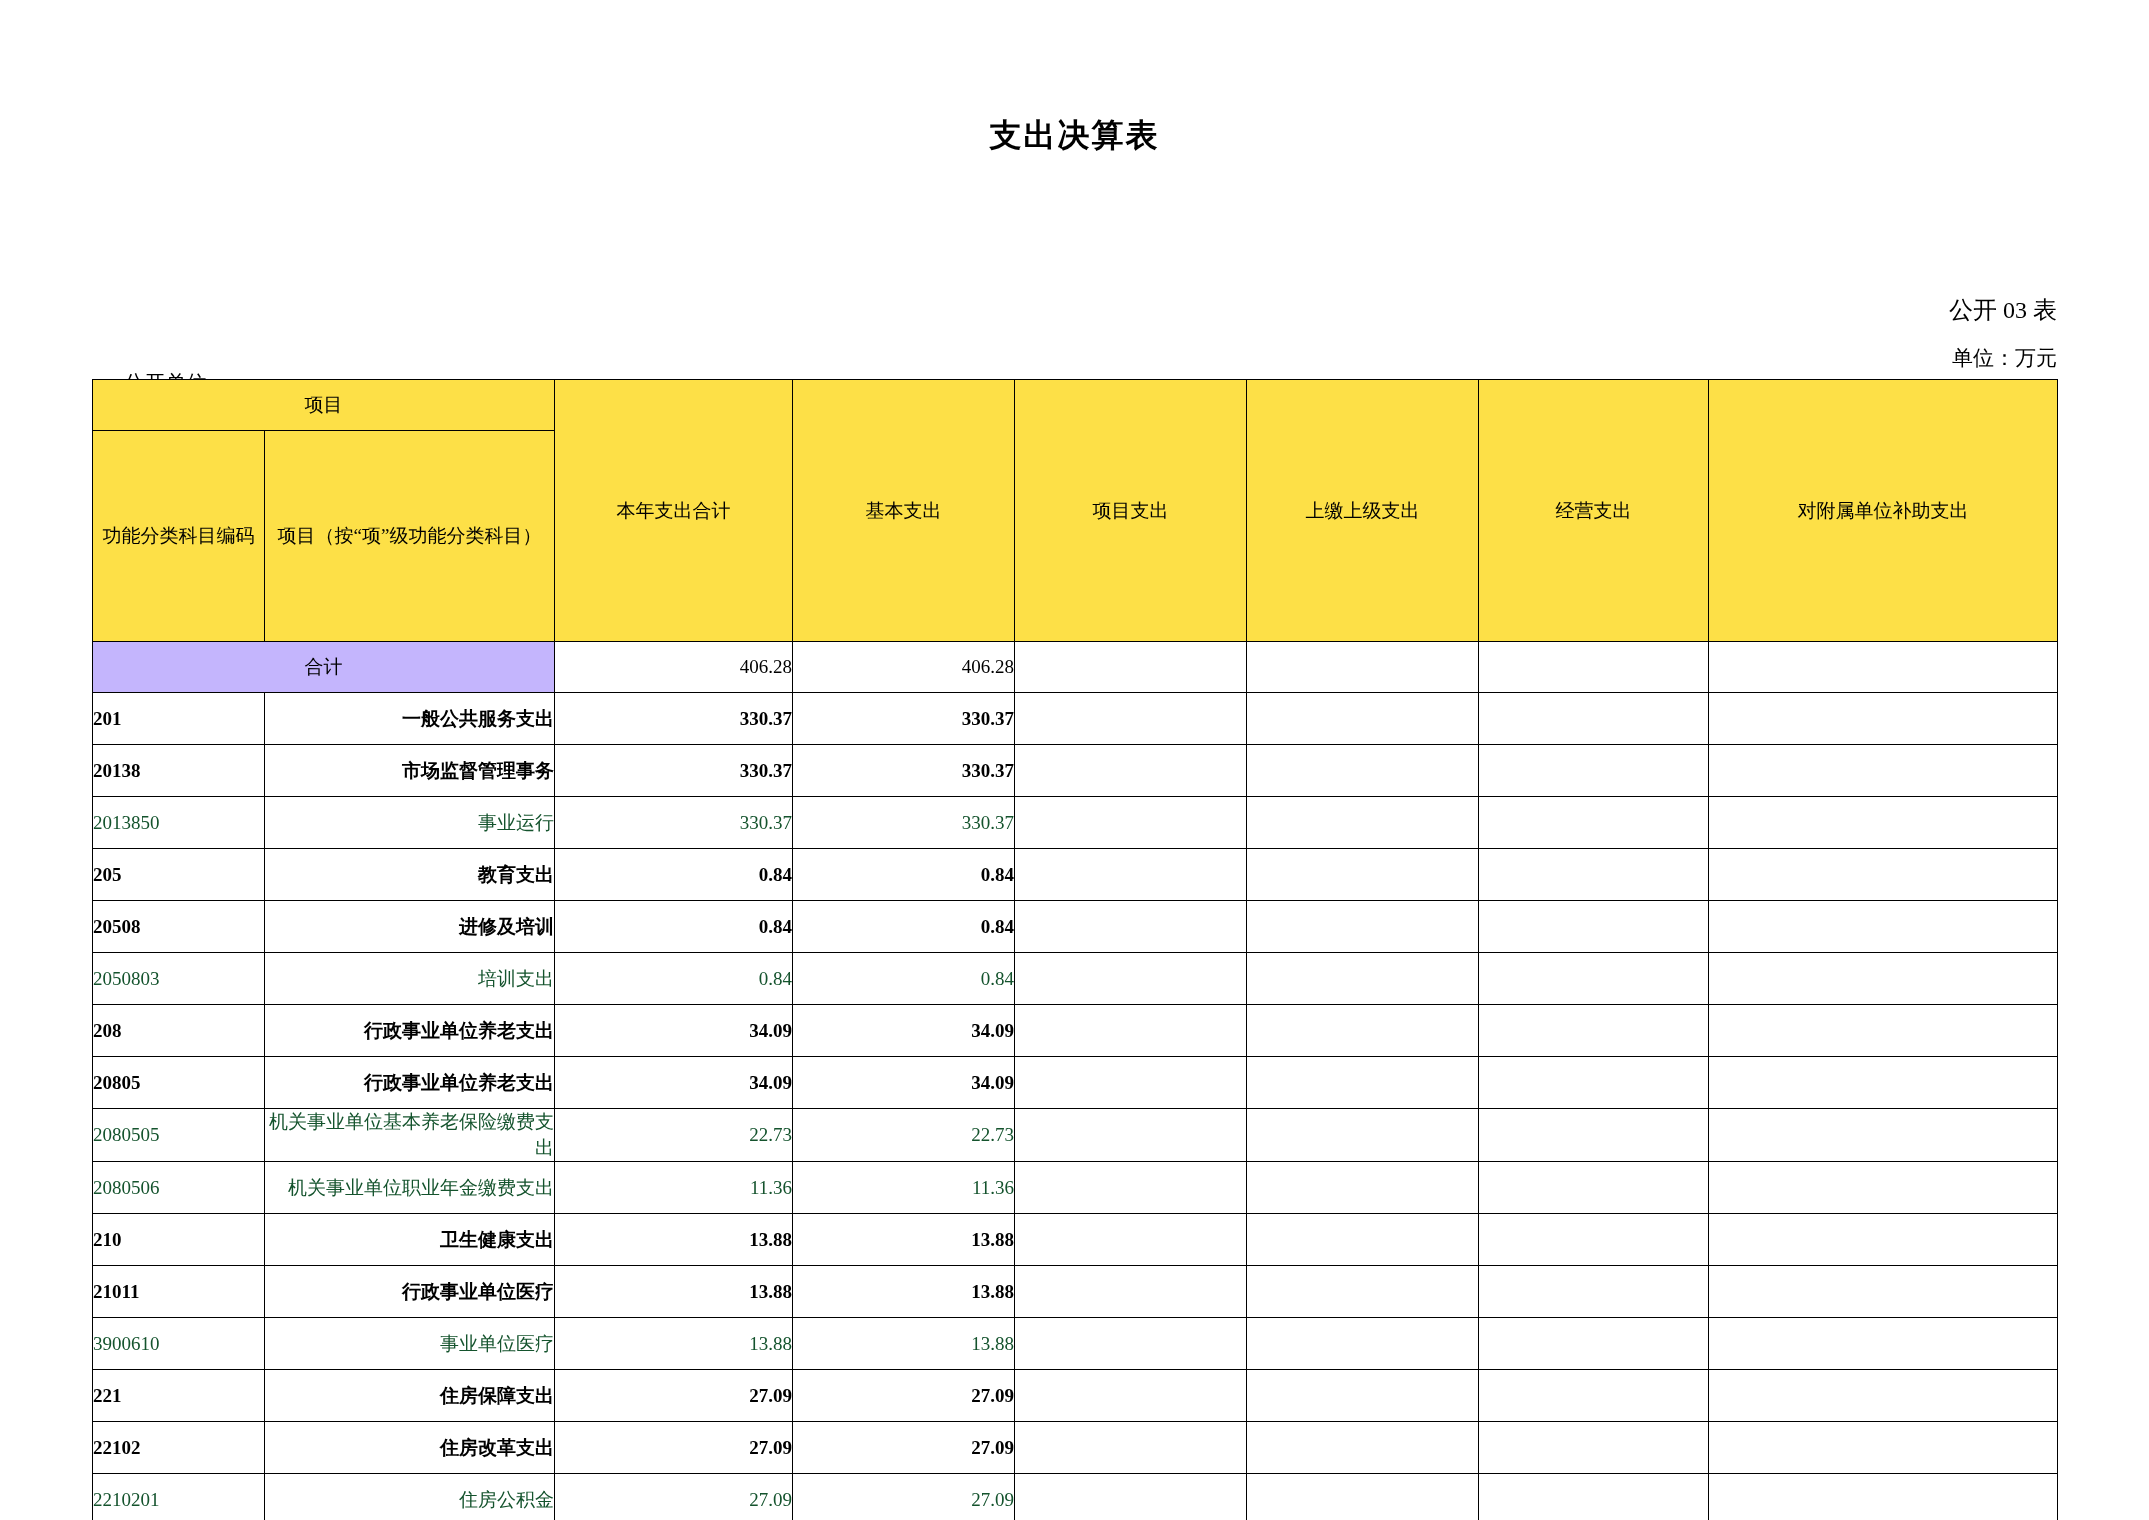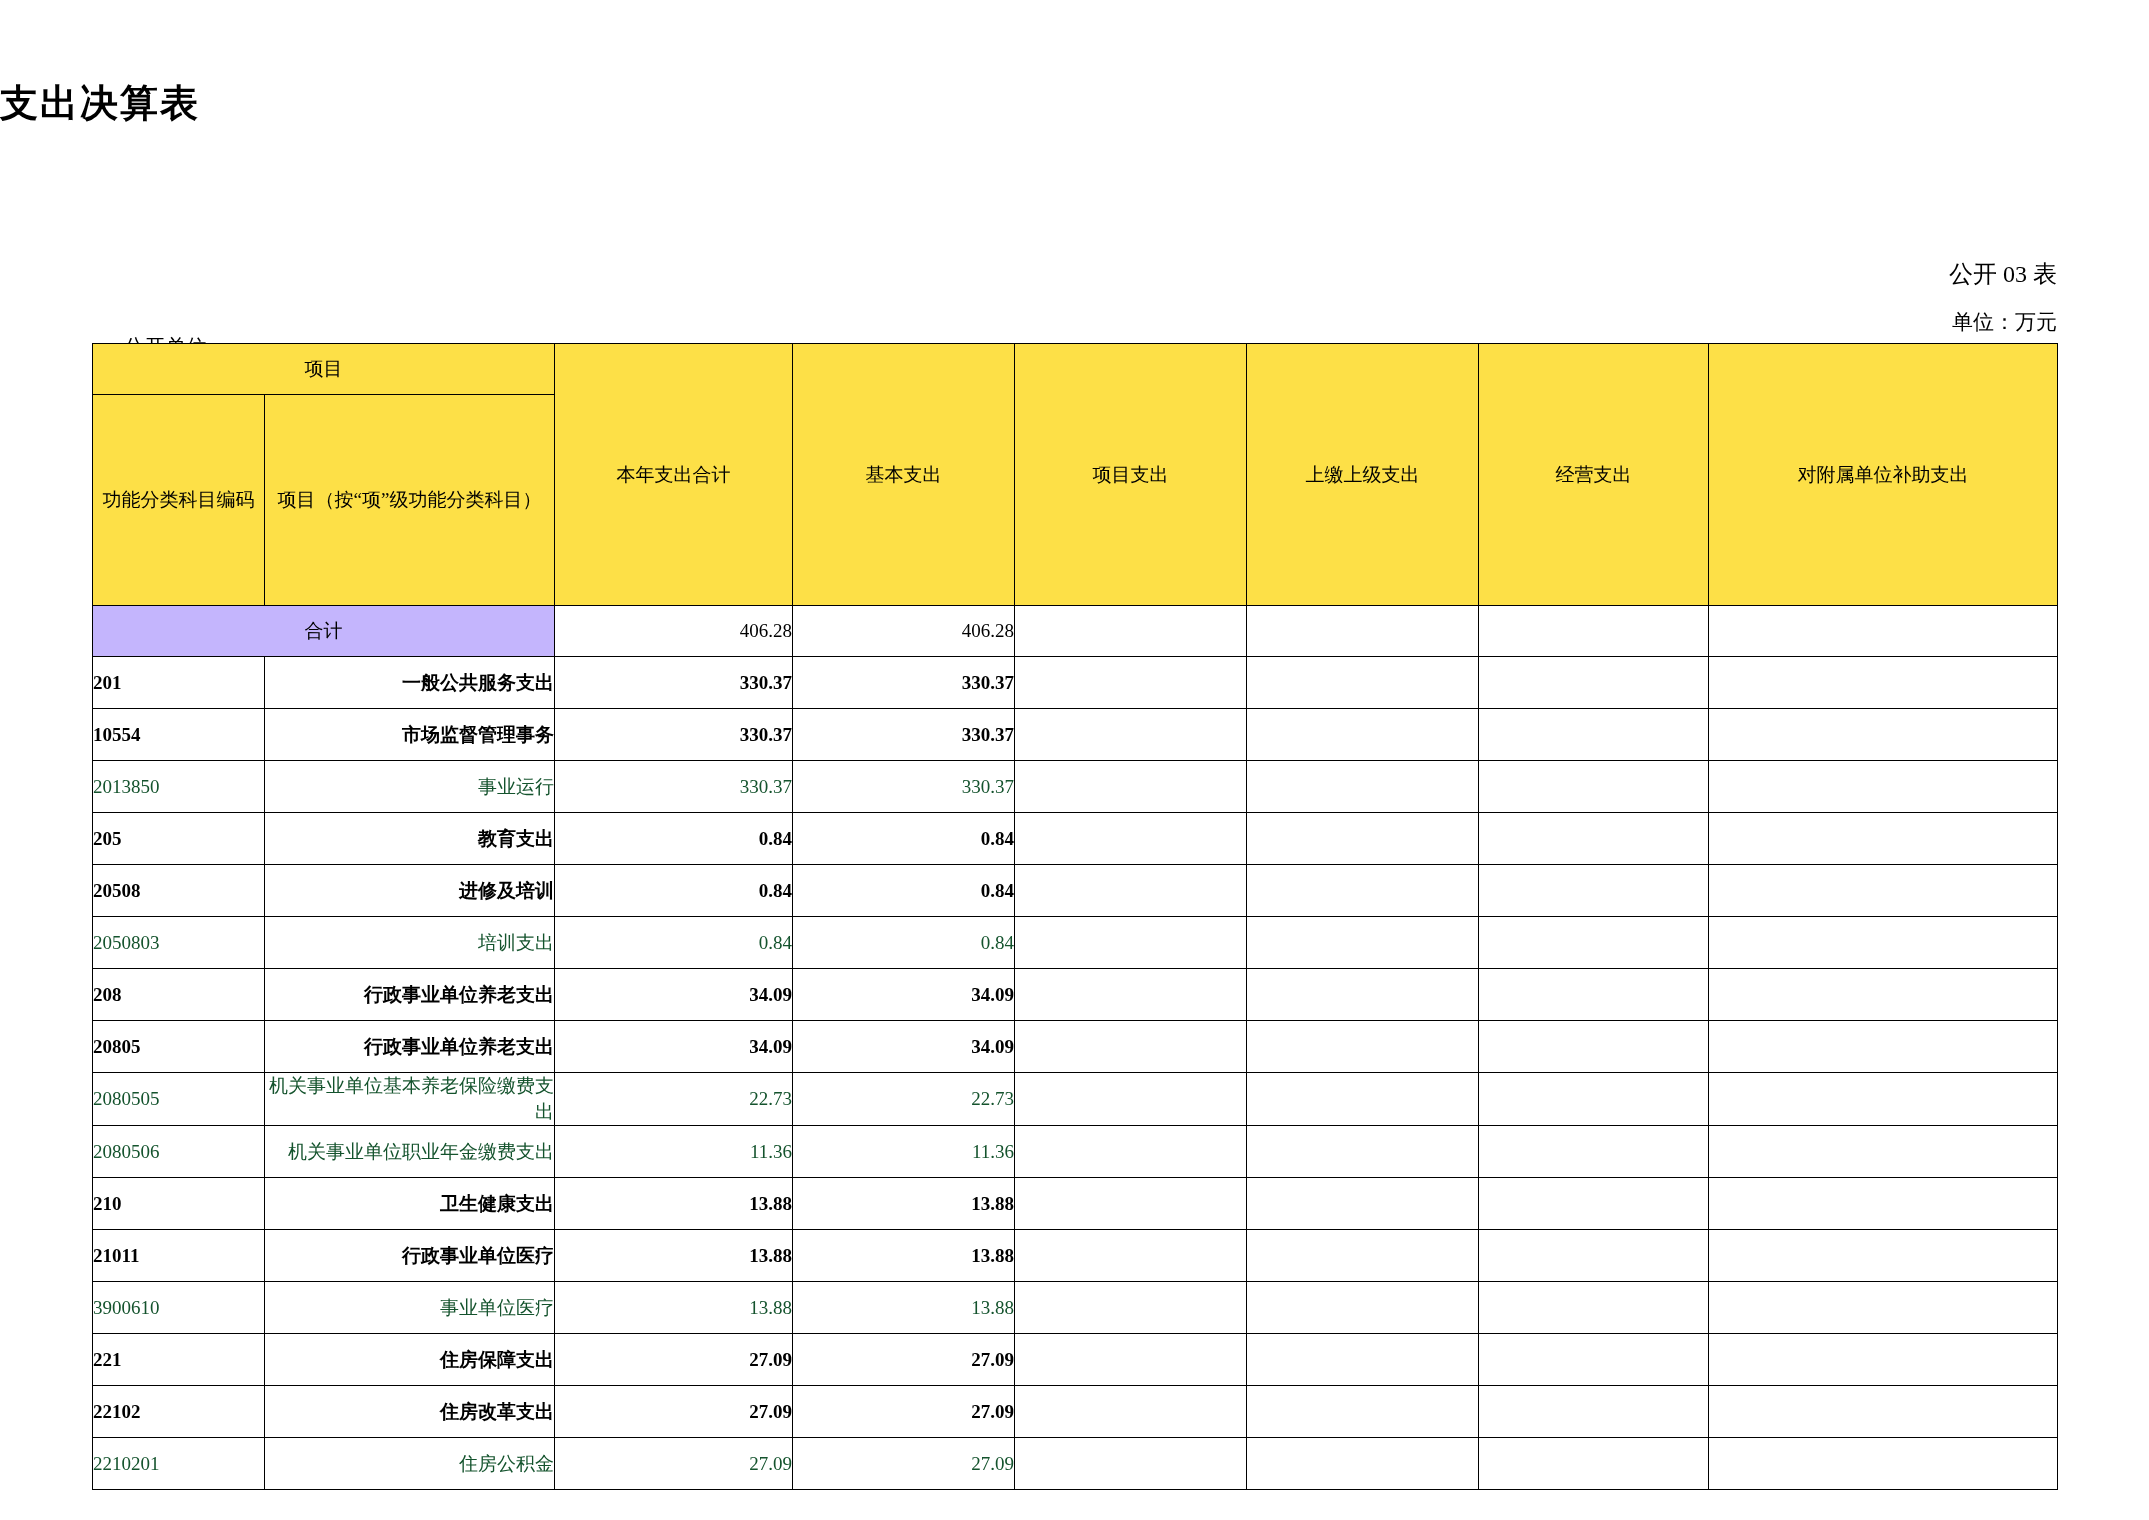--- a/index.html
+++ b/index.html
@@ -15,24 +15,25 @@
     position: relative;
     overflow: hidden;
   }
   .page {
     position: relative;
     width: 2149px;
     height: 1520px;
     box-sizing: border-box;
   }
   .title {
-    font-size: 38px;
+    text-align: center;
+    font-size: 32px;
     font-weight: bold;
     letter-spacing: 2px;
-    margin-top: 78px;
+    margin-top: 114px;
     font-family: "Liberation Serif", "DejaVu Serif", serif;
   }
   .form-no {
     position: absolute;
     top: 180px;
     right: 92px;
     font-size: 24px;
   }
   .meta-row {
     position: absolute;
@@ -173,21 +174,21 @@
         <td class="c-name">一般公共服务支出</td>
         <td class="num">330.37</td>
         <td class="num">330.37</td>
         <td class="num"></td>
         <td class="num"></td>
         <td class="num"></td>
         <td class="num"></td>
       </tr>
 
       <tr class="lv2">
-        <td class="c-code">10554</td>
+        <td class="c-code">20138</td>
         <td class="c-name">市场监督管理事务</td>
         <td class="num">330.37</td>
         <td class="num">330.37</td>
         <td class="num"></td>
         <td class="num"></td>
         <td class="num"></td>
         <td class="num"></td>
       </tr>
 
       <tr class="lv3">

